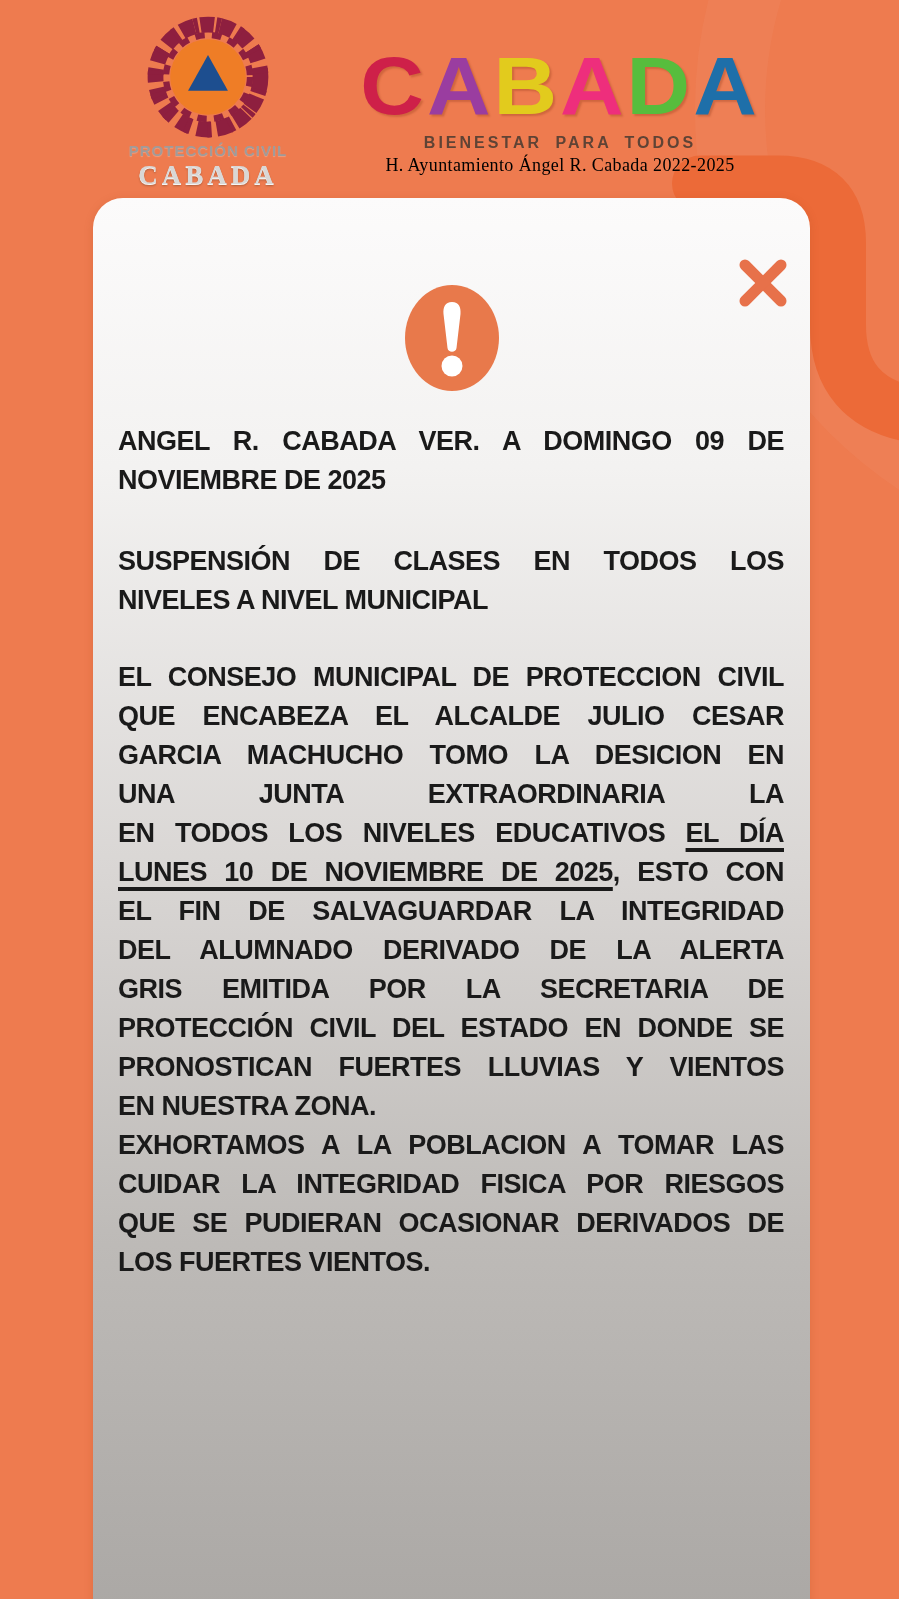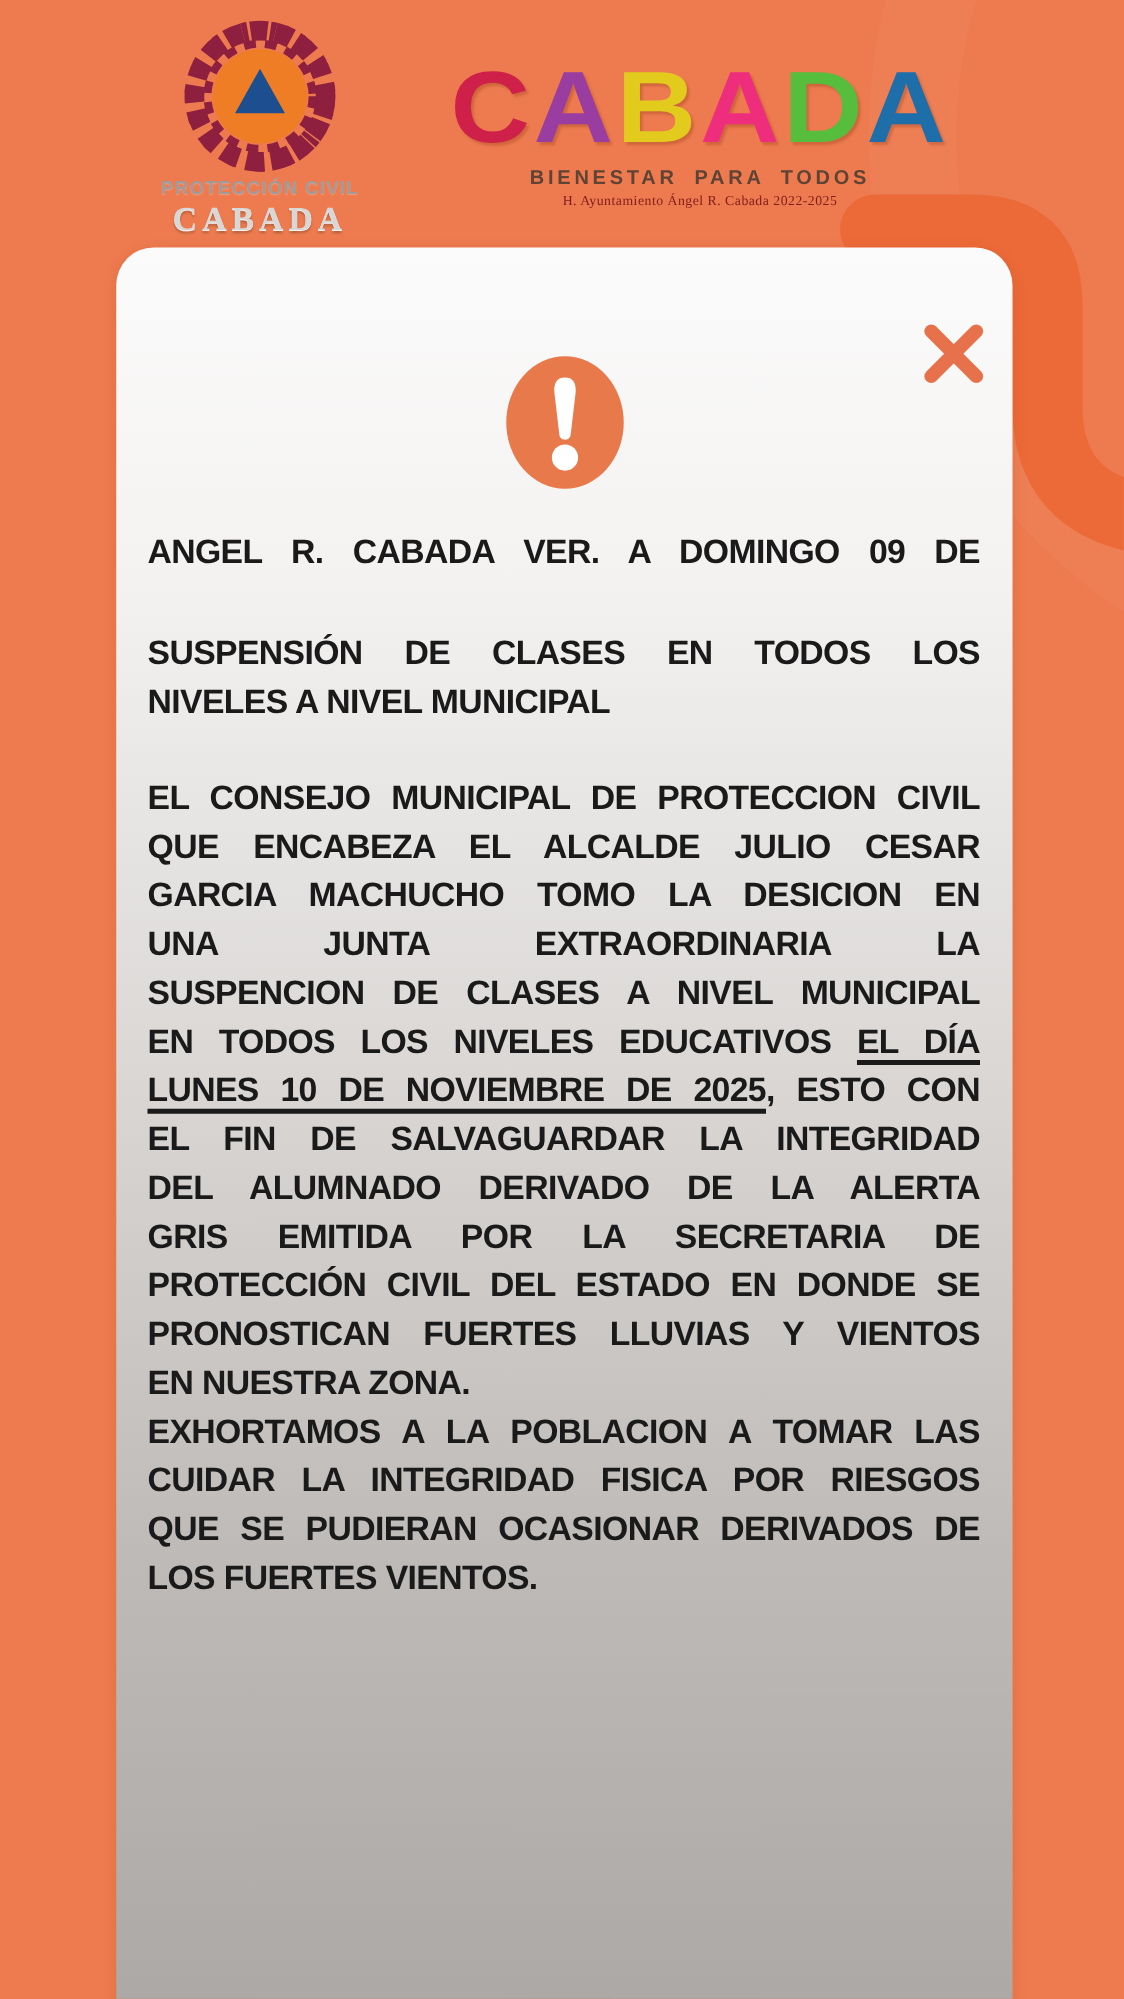--- a/index.html
+++ b/index.html
@@ -30,21 +30,21 @@
     text-shadow:2px 3px 2px rgba(120,40,10,.25);
   }
   .cabada-letters span{display:inline-block;transform:scaleY(.92);}
   .cabada-tagline{
     font-family:Liberation Sans, sans-serif;
     font-size:16px;font-weight:bold;letter-spacing:3px;word-spacing:6px;
     color:#5f4335;margin-top:2px;
   }
   .cabada-sub{
     font-family:"Liberation Serif", serif;
-    font-size:11px;color:#7f1d1d;margin-top:3px;letter-spacing:.4px;
+    font-size:18px;color:#000000;margin-top:3px;letter-spacing:.4px;
   }
   
   .card{
     position:absolute;left:93px;top:198px;width:717px;height:1495px;
     border-radius:30px;
     background:linear-gradient(180deg,#fcfbfb 0%,#f3f2f1 18%,#d9d6d4 45%,#bdbab7 70%,#a7a4a1 100%);
     box-shadow:0 2px 10px rgba(150,60,20,.18);
   }
   .close-btn{
     position:absolute;top:58px;right:20px;width:54px;height:54px;
@@ -108,31 +108,31 @@
 
   <svg class="alert-icon" width="96" height="108" viewBox="0 0 96 108">
     <ellipse cx="48" cy="54" rx="47" ry="53" fill="#e8794b"></ellipse>
     <path d="M 48 18 C 55 18 57 23 56.5 30 L 52.5 64 C 52 69 44 69 43.5 64 L 39.5 30 C 39 23 41 18 48 18 Z" fill="#ffffff"></path>
     <circle cx="48" cy="82" r="10.5" fill="#ffffff"></circle>
   </svg>
 
   <div class="card-body" id="card-body">
       <div class="para gap1">
         <div class="line"><span>ANGEL R. CABADA VER. A DOMINGO 09 DE</span></div>
+        <div class="line last"><span>NOVIEMBRE DE 2025</span></div>
       </div>
       <div class="para gap2">
         <div class="line"><span>SUSPENSIÓN DE CLASES EN TODOS LOS</span></div>
         <div class="line last"><span>NIVELES A NIVEL MUNICIPAL</span></div>
       </div>
       <div class="para">
         <div class="line"><span>EL CONSEJO MUNICIPAL DE PROTECCION CIVIL</span></div>
         <div class="line"><span>QUE ENCABEZA EL ALCALDE JULIO CESAR</span></div>
         <div class="line"><span>GARCIA MACHUCHO TOMO LA DESICION EN</span></div>
         <div class="line"><span>UNA JUNTA EXTRAORDINARIA LA</span></div>
-        <div class="line"><span>SUSPENCION DE CLASES A NIVEL MUNICIPAL</span></div>
         <div class="line"><span>EN TODOS LOS NIVELES EDUCATIVOS </span><span class="u">EL DÍA</span></div>
         <div class="line"><span class="u">LUNES 10 DE NOVIEMBRE DE 2025</span><span>, ESTO CON</span></div>
         <div class="line"><span>EL FIN DE SALVAGUARDAR LA INTEGRIDAD</span></div>
         <div class="line"><span>DEL ALUMNADO DERIVADO DE LA ALERTA</span></div>
         <div class="line"><span>GRIS EMITIDA POR LA SECRETARIA DE</span></div>
         <div class="line"><span>PROTECCIÓN CIVIL DEL ESTADO EN DONDE SE</span></div>
         <div class="line"><span>PRONOSTICAN FUERTES LLUVIAS Y VIENTOS</span></div>
         <div class="line last"><span>EN NUESTRA ZONA.</span></div>
       </div>
       <div class="para">

